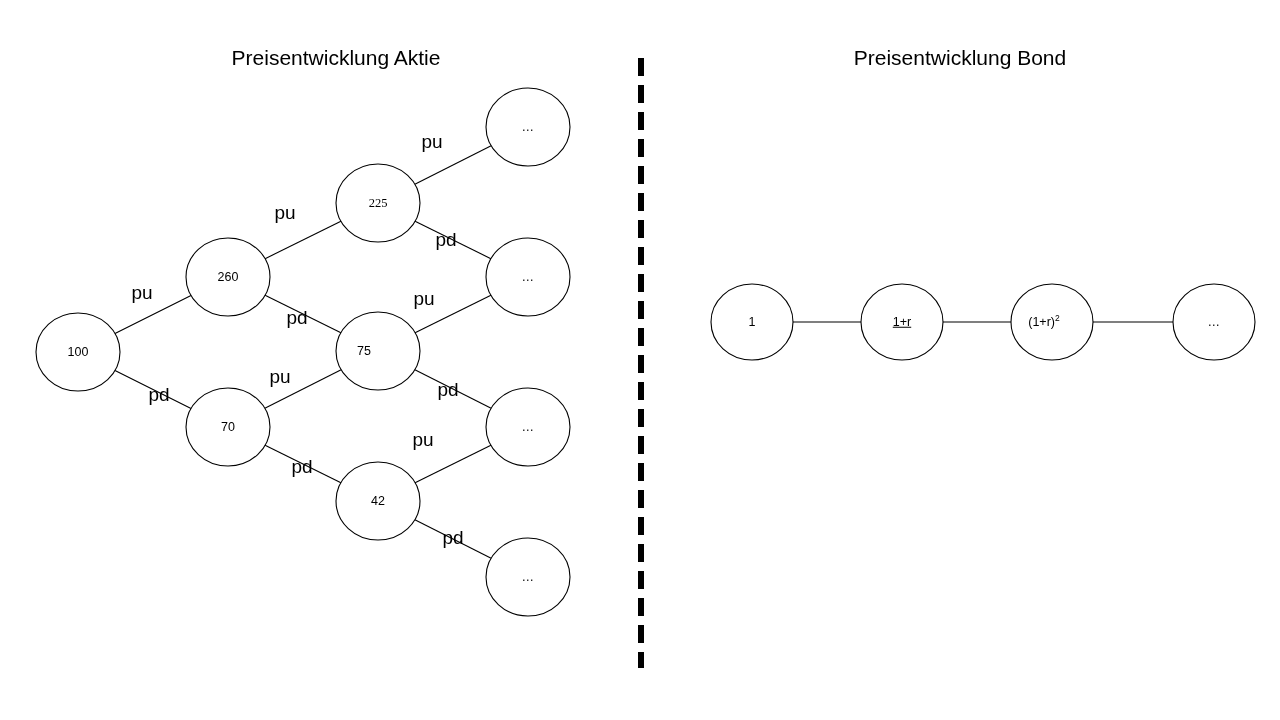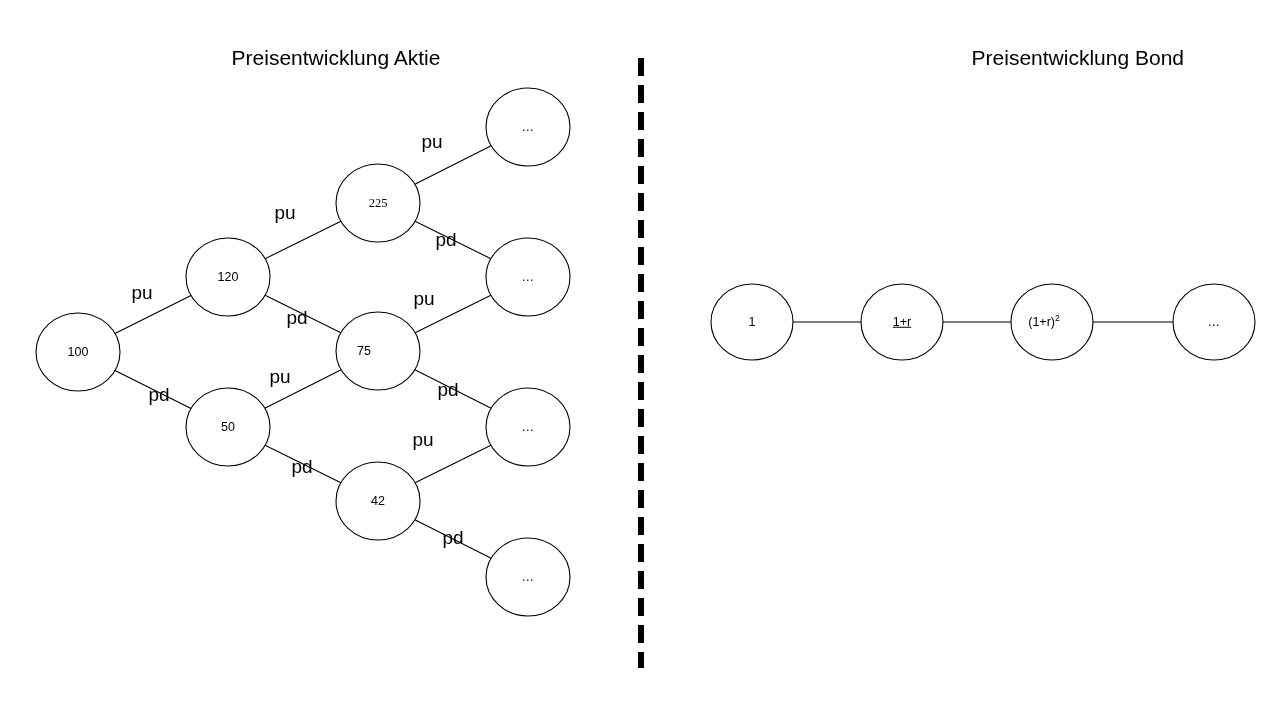--- a/index.html
+++ b/index.html
@@ -31,21 +31,21 @@
   .panel-title {
     position: absolute;
     text-align: center;
     font-size: 21px;
     font-family: "Liberation Sans", sans-serif;
     color: #000000;
     white-space: nowrap;
     line-height: 1;
   }
   #title-aktie { left: 136px; top: 47px; width: 400px; }
-  #title-bond  { left: 784px; top: 47px; width: 400px; text-align: right; }
+  #title-bond  { left: 760px; top: 47px; width: 400px; }
 
   .node-label {
     position: absolute;
     text-align: center;
     white-space: nowrap;
     font-family: "Liberation Sans", sans-serif;
     color: #000000;
     line-height: 1;
     transform: translate(-50%, -50%);
   }
@@ -114,22 +114,22 @@
       <div class="edge-label" style="left: 297px; top: 309px;">pd</div>
       <div class="edge-label" style="left: 280px; top: 368px;">pu</div>
       <div class="edge-label" style="left: 302px; top: 458px;">pd</div>
       <div class="edge-label" style="left: 432px; top: 133px;">pu</div>
       <div class="edge-label" style="left: 446px; top: 231px;">pd</div>
       <div class="edge-label" style="left: 424px; top: 290px;">pu</div>
       <div class="edge-label" style="left: 448px; top: 381px;">pd</div>
       <div class="edge-label" style="left: 423px; top: 431px;">pu</div>
       <div class="edge-label" style="left: 453px; top: 529px;">pd</div>
       <div class="node-label tree" style="left: 78px; top: 352px;">100</div>
-      <div class="node-label tree" style="left: 228px; top: 277px;">120</div>
-      <div class="node-label tree" style="left: 228px; top: 427px;">50</div>
+      <div class="node-label tree" style="left: 228px; top: 277px;">260</div>
+      <div class="node-label tree" style="left: 228px; top: 427px;">70</div>
       <div class="node-label tree" style="left: 378px; top: 203px; font-family: Liberation Serif, serif;">225</div>
       <div class="node-label tree" style="left: 364px; top: 351px; text-align: center;">75</div>
       <div class="node-label tree" style="left: 378px; top: 501px;">42</div>
       <div class="node-label dots" style="left: 528px; top: 127px;">…</div>
       <div class="node-label dots" style="left: 528px; top: 277px;">…</div>
       <div class="node-label dots" style="left: 528px; top: 427px;">…</div>
       <div class="node-label dots" style="left: 528px; top: 577px;">…</div>
       <div class="node-label bond" style="left: 752px; top: 322px;">1</div>
       <div class="node-label bond" style="left: 902px; top: 322px; text-decoration: underline;">1+r</div>
       <div class="node-label bond" style="left: 1044px; top: 322px;">(1+r)<sup>2</sup></div>

